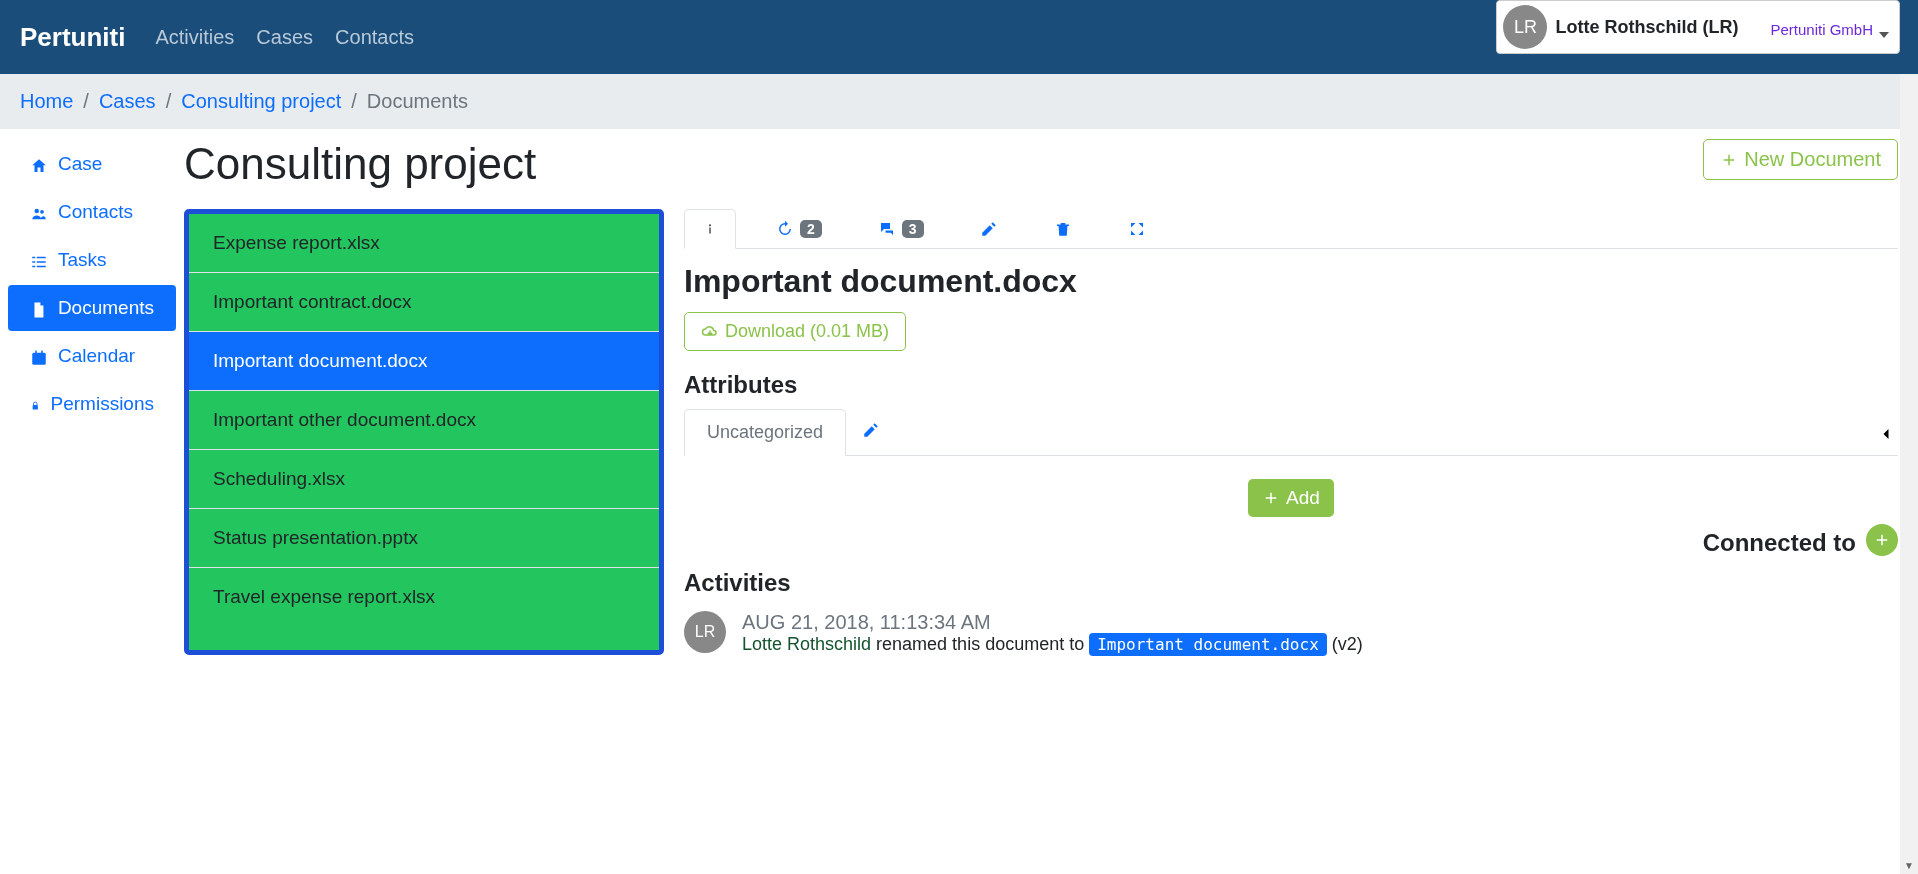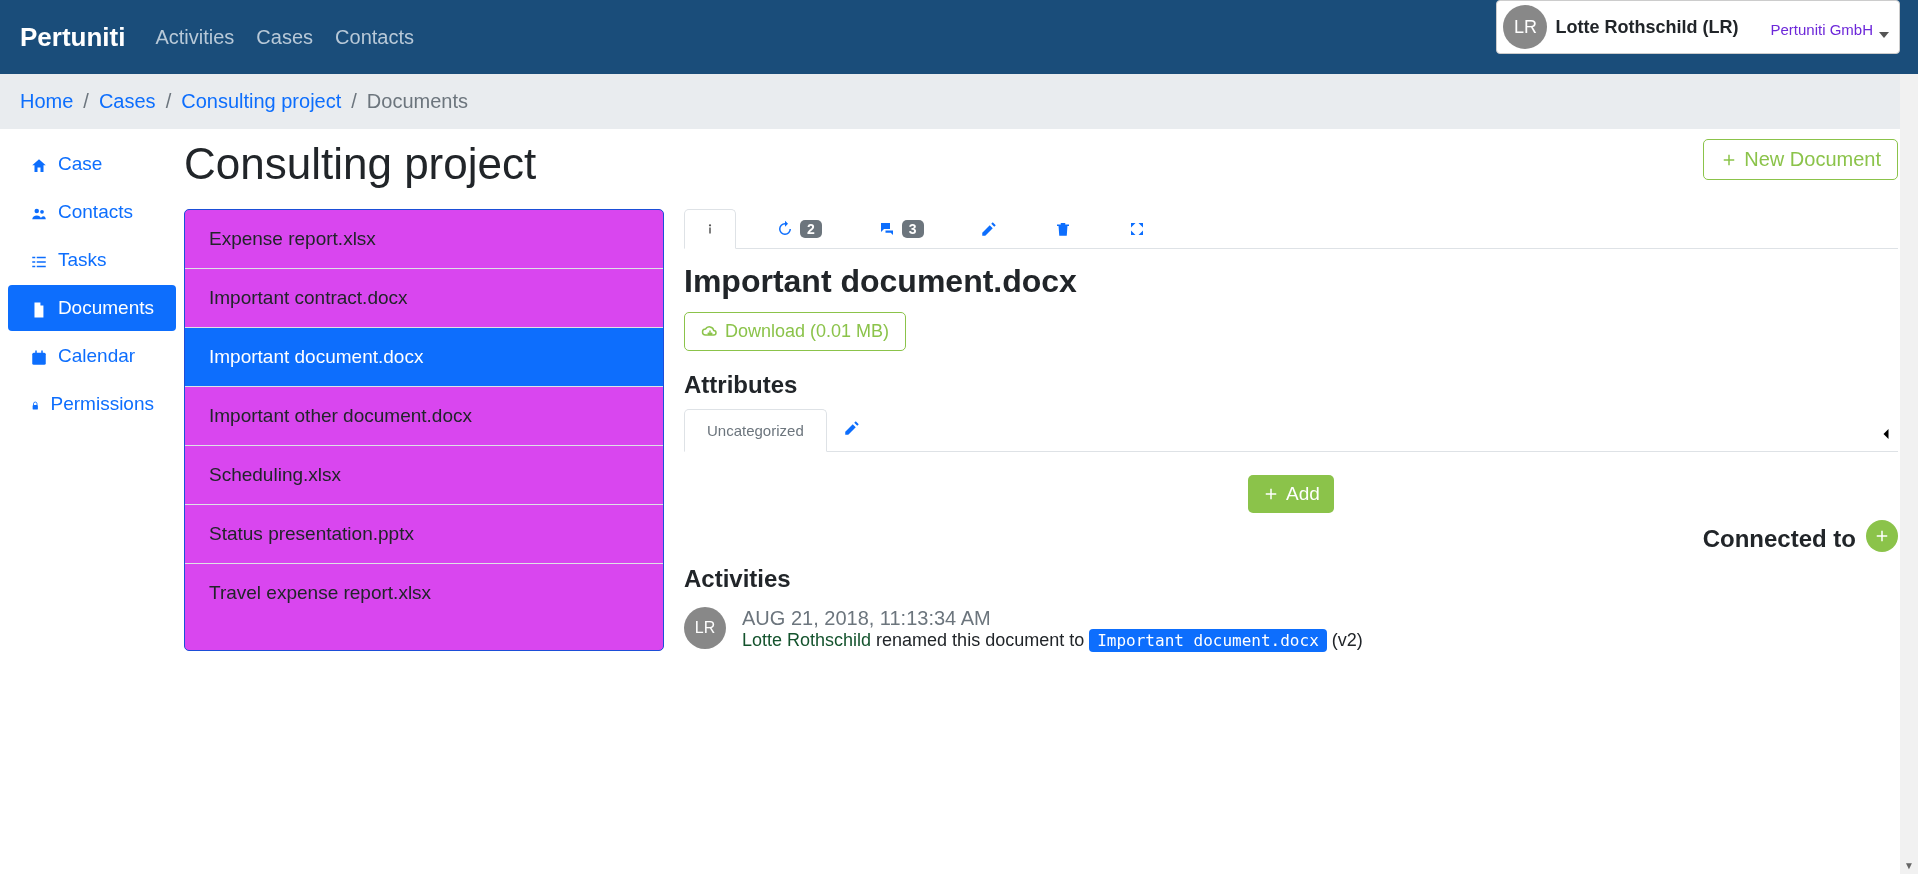--- a/index.html
+++ b/index.html
@@ -31,36 +31,36 @@
   .side-item.active { background: #0d6efd; color: #fff; }
 
   
   .main { flex: 1; padding: 10px 20px 20px 0; }
   .page-head { display: flex; justify-content: space-between; align-items: flex-start; margin-bottom: 20px; }
   .page-title { font-size: 44px; font-weight: 400; }
   .btn-outline-green { border: 1px solid #8bc34a; color: #8bc34a; background: #fff; padding: 8px 16px; border-radius: 5px; font-size: 20px; cursor: pointer; display: flex; align-items: center; gap: 6px; }
   .btn-green { background: #8bc34a; color: #fff; border: none; padding: 8px 14px; border-radius: 5px; font-size: 19px; cursor: pointer; display: flex; align-items: center; gap: 6px; }
 
   .content-split { display: flex; gap: 20px; }
-  .doc-list { width: 480px; border: 1px solid #1d4ed8; border-radius: 5px; overflow: hidden; background: #d946ef; flex-shrink: 0; }
+  .doc-list { width: 480px; border: 5px solid #1d4ed8; border-radius: 5px; overflow: hidden; background: #22c55e; flex-shrink: 0; }
   .doc-item { padding: 18px 24px; font-size: 19px; cursor: pointer; border-bottom: 1px solid #dee2e6; }
   .doc-item:last-child { border-bottom: none; }
   .doc-item.active { background: #0d6efd; color: #fff; }
 
   .detail { flex: 1; }
   .tab-bar { display: flex; gap: 24px; align-items: center; border-bottom: 1px solid #dee2e6; padding-bottom: 0; margin-bottom: 14px; }
   .tab { padding: 10px 16px; color: #0d6efd; cursor: pointer; position: relative; display: flex; align-items: center; gap: 6px; font-size: 18px; }
   .tab.active { border: 1px solid #dee2e6; border-bottom: 1px solid #fff; border-radius: 5px 5px 0 0; margin-bottom: -1px; background: #fff; color: #555; }
   .badge { background: #6c757d; color: #fff; border-radius: 5px; padding: 1px 7px; font-size: 14px; font-weight: 600; }
 
   .doc-title { font-size: 32px; margin-bottom: 12px; }
   .section-title { font-size: 24px; margin: 20px 0 10px; }
 
   .attr-tabs { display: flex; align-items: center; gap: 16px; border-bottom: 1px solid #dee2e6; }
-  .attr-tab { border: 1px solid #dee2e6; border-bottom: 1px solid #fff; border-radius: 5px 5px 0 0; padding: 12px 22px; margin-bottom: -1px; color: #6c757d; font-size: 15px; }
+  .attr-tab { border: 1px solid #dee2e6; border-bottom: 1px solid #fff; border-radius: 5px 5px 0 0; padding: 12px 22px; margin-bottom: -1px; color: #6c757d; font-size: 18px; }
   .edit-icon-small { color: #0d6efd; cursor: pointer; }
 
   .add-row { display: flex; justify-content: center; margin-top: 23px; }
 
   .connected-row { display: flex; align-items: center; gap: 10px; justify-content: flex-end; }
   .circle-plus { width: 32px; height: 32px; border-radius: 50%; background: #8bc34a; color: #fff; display: flex; align-items: center; justify-content: center; font-size: 20px; cursor: pointer; }
 
   .activity { display: flex; gap: 16px; margin-top: 14px; }
   .act-avatar { width: 42px; height: 42px; border-radius: 50%; background: #888; color: #fff; display: flex; align-items: center; justify-content: center; font-weight: 500; flex-shrink: 0; }
   .act-body .ts { color: #6c757d; font-size: 20px; margin-bottom: 0; }

